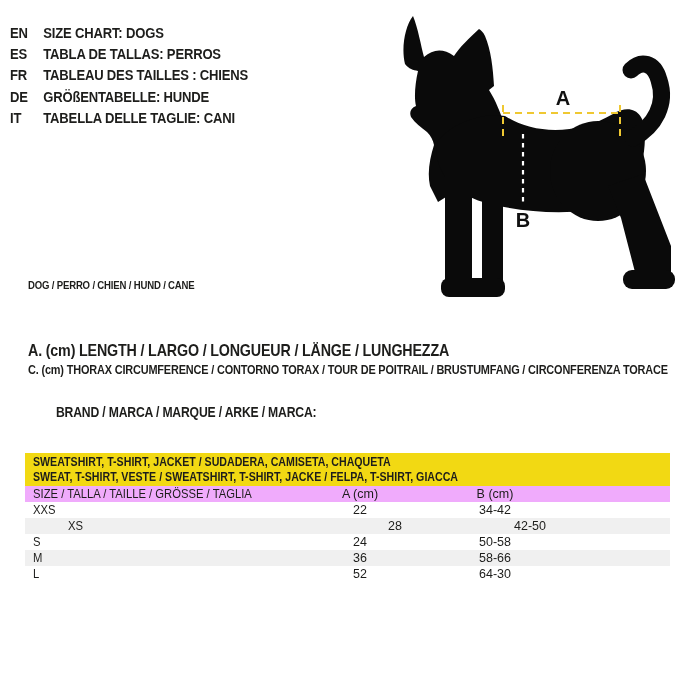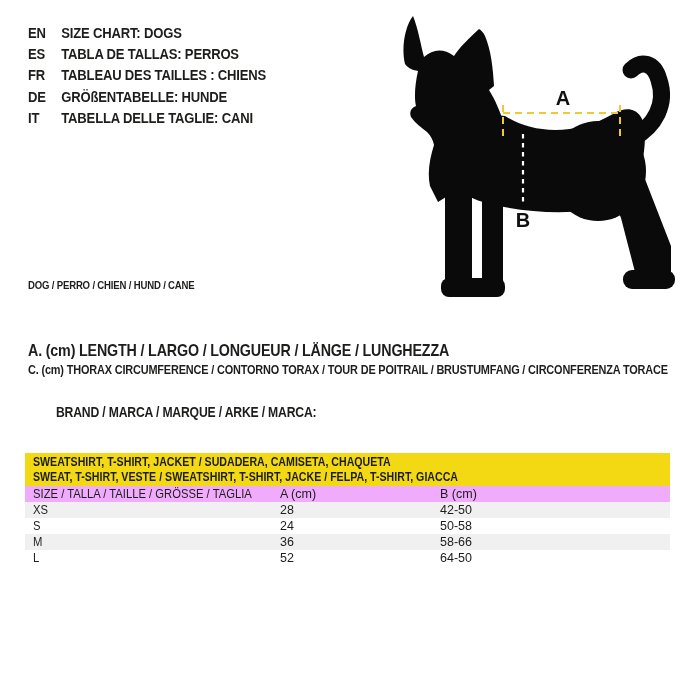--- a/index.html
+++ b/index.html
@@ -4,42 +4,42 @@
 <style>
   html,body{margin:0;padding:0;}
   body{
     width:700px;height:700px;position:relative;overflow:hidden;
     background:#ffffff;color:#1d1d1b;
     font-family:"Liberation Sans", sans-serif;
     -webkit-font-smoothing:antialiased;
   }
   .cx{display:inline-block;white-space:nowrap;transform-origin:0 50%;}
   
-  .lang-block{position:absolute;left:28px;top:22px;}
+  .lang-block{position:absolute;left:10px;top:22px;}
   .lang-row{display:flex;height:21.4px;align-items:center;font-size:14.5px;font-weight:bold;
             letter-spacing:-0.2px;transform:scaleX(0.9);transform-origin:0 0;white-space:nowrap;}
   .lang-code{width:37px;flex:0 0 37px;}
   
   .dog-wrap{position:absolute;left:393px;top:6px;width:302px;height:292px;}
   
   .textline{position:absolute;left:28px;font-weight:bold;letter-spacing:-0.2px;white-space:nowrap;}
   .dog-label{top:279px;font-size:11px;}
   .note-a{top:341px;font-size:17px;}
   .note-c{top:362px;font-size:13px;}
   .brand-line{top:404px;font-size:14px;margin-left:28px;}
   .s87{transform:scaleX(0.87);transform-origin:0 0;}
   .s84{transform:scaleX(0.84);transform-origin:0 0;}
   
   .size-table{position:absolute;left:25px;top:453px;width:645px;font-size:12.5px;}
   .t-title{height:33px;box-sizing:border-box;padding:2px 0 1px 8px;font-weight:bold;line-height:15px;}
   .t-title .cx{transform:scaleX(0.85);}
   .t-row{display:grid;grid-template-columns:255px 160px 110px 1fr;height:16px;align-items:center;}
   .cell-size{padding-left:8px;overflow:visible;}
   .cell-size .cx{transform:scaleX(0.9);}
-  .cell-num{}
+  .cell-num{text-align:center;}
 </style>
 </head>
 <body>
 
 <div class="lang-block">
   <div class="lang-row">
     <span class="lang-code">EN</span>
     <span>SIZE CHART: DOGS</span>
   </div>
   <div class="lang-row">
@@ -117,37 +117,43 @@
   <div class="t-title" style="background-color: rgb(242, 217, 19);">
     <div><span class="cx">SWEATSHIRT, T-SHIRT, JACKET / SUDADERA, CAMISETA, CHAQUETA</span></div>
     <div><span class="cx">SWEAT, T-SHIRT, VESTE / SWEATSHIRT, T-SHIRT, JACKE / FELPA, T-SHIRT, GIACCA</span></div>
   </div>
   <div class="t-row" style="background-color: #f0abfc;">
     <div class="cell-size"><span class="cx">SIZE / TALLA / TAILLE / GRÖSSE / TAGLIA</span></div>
     <div class="cell-num">A (cm)</div>
     <div class="cell-num">B (cm)</div>
     <div></div>
   </div>
-  <div class="t-row" style="background-color: rgb(240, 240, 240);">
+  <div class="t-row">
+    <div class="cell-size"><span class="cx">XXS</span></div>
+    <div class="cell-num">22</div>
+    <div class="cell-num">34-42</div>
+    <div></div>
+  </div>
+  <div class="t-row" style="background-color: rgb(240, 240, 240); padding-left: 35px;">
     <div class="cell-size"><span class="cx">XS</span></div>
     <div class="cell-num">28</div>
     <div class="cell-num">42-50</div>
     <div></div>
   </div>
   <div class="t-row">
     <div class="cell-size"><span class="cx">S</span></div>
     <div class="cell-num">24</div>
     <div class="cell-num">50-58</div>
     <div></div>
   </div>
   <div class="t-row" style="background-color: rgb(240, 240, 240);">
     <div class="cell-size"><span class="cx">M</span></div>
     <div class="cell-num">36</div>
     <div class="cell-num">58-66</div>
     <div></div>
   </div>
   <div class="t-row">
     <div class="cell-size"><span class="cx">L</span></div>
     <div class="cell-num">52</div>
-    <div class="cell-num">64-50</div>
+    <div class="cell-num">64-30</div>
     <div></div>
   </div>
 </div>
 
 </body></html>

